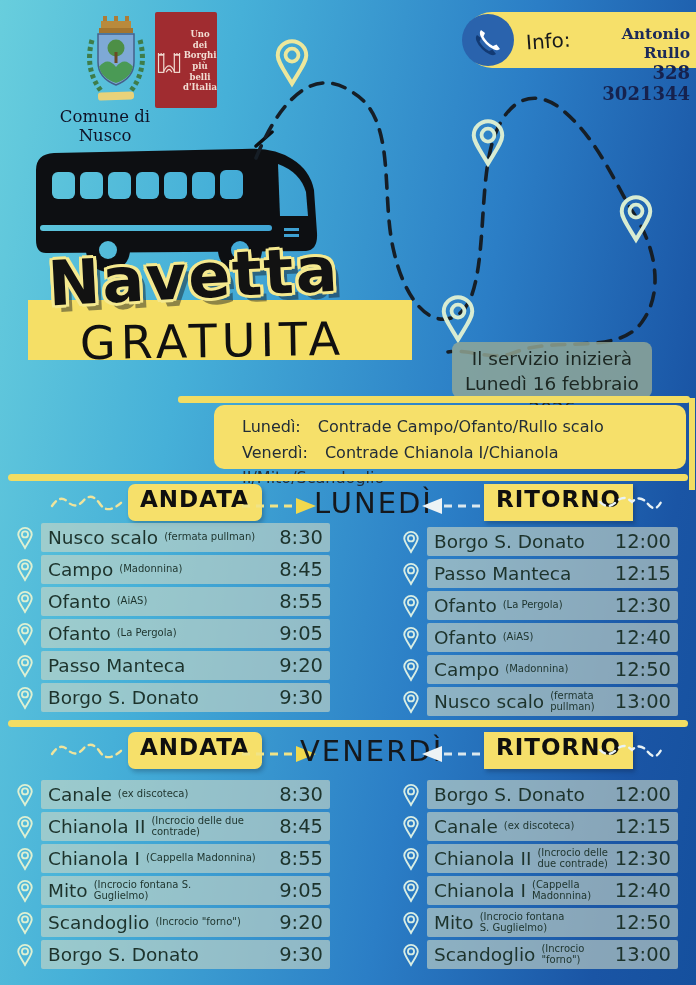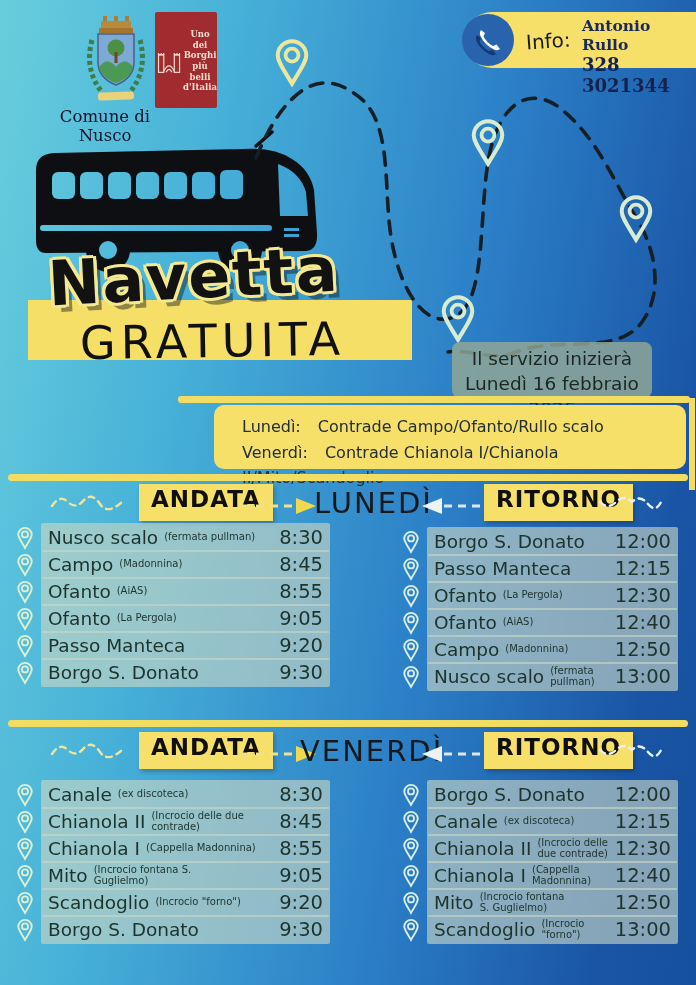--- a/index.html
+++ b/index.html
@@ -15,21 +15,21 @@
     display:flex;flex-direction:row;align-items:center;}
   .borghi-text{margin-top:2px;text-align:center;font-family:"DejaVu Serif",serif;
     font-size:8.5px;font-weight:bold;line-height:1.25;color:#f2ddd3;}
 
   
   .info-pill{left:464px;top:12px;width:232px;height:56px;background:#f6e06a;
     border-radius:28px 0 0 28px;}
   .info-circle{position:absolute;left:-2px;top:2px;width:52px;height:52px;border-radius:50%;
     background:#2a63ad;display:flex;align-items:center;justify-content:center;}
   .info-label{position:absolute;left:62px;top:17px;font-size:20px;color:#17191c;transform:rotate(-4deg);}
-  .contact{position:absolute;left:118px;top:4px;width:108px;text-align:left;
+  .contact{position:absolute;left:118px;top:12px;width:108px;text-align:right;
     font-family:"DejaVu Serif",serif;color:#1b2a5a;font-weight:bold;}
   .contact .c-name{font-size:15.5px;display:block;}
   .contact .c-phone{font-size:18px;display:block;color:#16224e;}
 
   
   .banner{left:28px;top:300px;width:384px;height:60px;background:#f5df66;}
   .navetta{left:48px;top:240px;font-size:62px;font-weight:bold;color:#121212;transform:rotate(-3deg);
     letter-spacing:2px;
     text-shadow:-3px -2px 0 #f5e98f,3px -2px 0 #f5e98f,-3px 2px 0 #f5e98f,3px 2px 0 #f5e98f,
       0 -3px 0 #f5e98f,0 3px 0 #f5e98f,-3px 0 0 #f5e98f,3px 0 0 #f5e98f,6px 7px 0 rgba(18,24,30,0.45);}
@@ -47,31 +47,31 @@
     box-sizing:border-box;padding:9px 0 0 28px;color:#222d38;font-size:16px;line-height:1.6;}
   .rs-day{display:inline-block;margin-right:12px;text-align:center;}
 
   .divider{left:8px;width:680px;height:7px;background:#f2dd63;border-radius:4px;}
 
   
   .sec-head{left:0;width:696px;height:46px;}
   .sec-head > *{position:absolute;}
   .hl{background:#f6e06a;color:#0f0f0f;font-weight:800;font-size:23px;letter-spacing:1px;
     padding:2px 12px 9px;box-shadow:2px 3px 4px rgba(10,20,40,0.25);}
-  .hl-andata{left:139px;top:2px;}
+  .hl-andata{left:128px;top:2px;border-radius:7px;}
   .hl-ritorno{left:484px;top:2px;}
   .day{left:314px;top:4px;font-size:29px;letter-spacing:2px;color:#15181c;}
   .s2 .day{left:300px;}
   .arr-r{left:240px;top:14px;}
   .arr-l{left:420px;top:14px;}
   .sq-l{left:50px;top:8px;color:#efe49c;}
   .sq-r{left:598px;top:8px;color:#e8f2f5;}
 
   
-  .col{display:flex;flex-direction:column;}
+  .col{display:flex;flex-direction:column;gap:5px;}
   .col-l1{left:16px;top:524px;width:314px;}
   .col-r1{left:402px;top:528px;width:276px;}
   .col-l2{left:16px;top:781px;width:314px;}
   .col-r2{left:402px;top:781px;width:276px;}
   .srow{display:flex;align-items:center;height:27px;}
   .pin{width:18px;height:24px;margin-right:7px;flex:none;color:#def0d2;}
   .col-r1 .pin,.col-r2 .pin{color:#d9eee4;}
   .bar{flex:1;display:flex;align-items:center;height:27px;background:rgba(203,215,197,0.62);
     padding:1px 7px;border-radius:2px;}
   .stop{font-size:18.5px;color:#1d332c;white-space:nowrap;}

